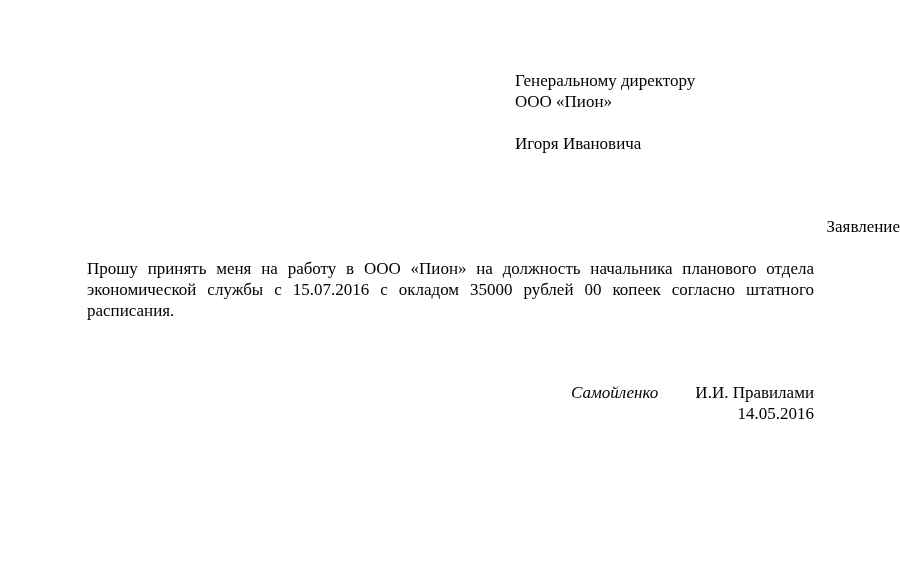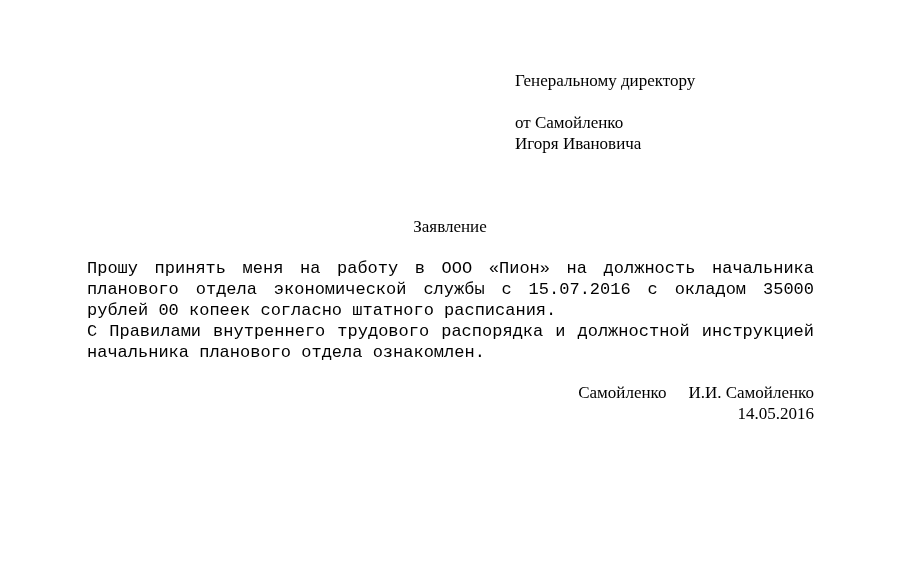--- a/index.html
+++ b/index.html
@@ -1,41 +1,40 @@
 <!DOCTYPE html>
 <html><head>
 <meta charset="utf-8">
 <style>
   html, body { margin:0; padding:0; background:#ffffff; }
   body { width:900px; height:561px; position:relative; overflow:hidden;
          font-family:"Liberation Serif", serif; color:#000; font-size:17px; }
   .addressee { position:absolute; left:515px; top:70px; line-height:21px; }
   .addressee div { white-space:nowrap; }
   .gap { height:21px; }
-  .title { position:absolute; left:0; width:900px; top:216px; text-align:center; line-height:21px; }
+  .title { position:absolute; left:0; width:900px; top:216px; text-align:right; line-height:21px; }
   .body { position:absolute; left:87px; width:727px; top:258px; line-height:21px; text-align:justify; }
-  .body p { margin:0; text-align-last:left;font-family:Liberation Mono, monospace; }
+  .body p { margin:0; text-align-last:left; }
   .sign { position:absolute; left:400px; width:414px; top:382px; line-height:21px; text-align:right; }
-  .sign .sig { margin-right:22px; }
+  .sign .sig { font-style:italic; margin-right:37px; }
 </style>
 </head>
 <body>
 
 <div class="addressee">
   <div>Генеральному директору</div>
+  <div>ООО «Пион»</div>
   <div class="gap"></div>
-  <div>от Самойленко</div>
   <div>Игоря Ивановича</div>
 </div>
 
 <div class="title">Заявление</div>
 
 <div class="body">
   <p>Прошу принять меня на работу в ООО «Пион» на должность начальника планового отдела экономической службы с 15.07.2016 с окладом 35000 рублей 00 копеек согласно штатного расписания.</p>
-  <p>С Правилами внутреннего трудового распорядка и должностной инструкцией начальника планового отдела ознакомлен.</p>
 </div>
 
 <div class="sign">
   <div>
-    <span class="sig">Самойленко</span><span>И.И. Самойленко</span>
+    <span class="sig">Самойленко</span><span>И.И. Правилами</span>
   </div>
   <div>14.05.2016</div>
 </div>
 
 </body></html>

